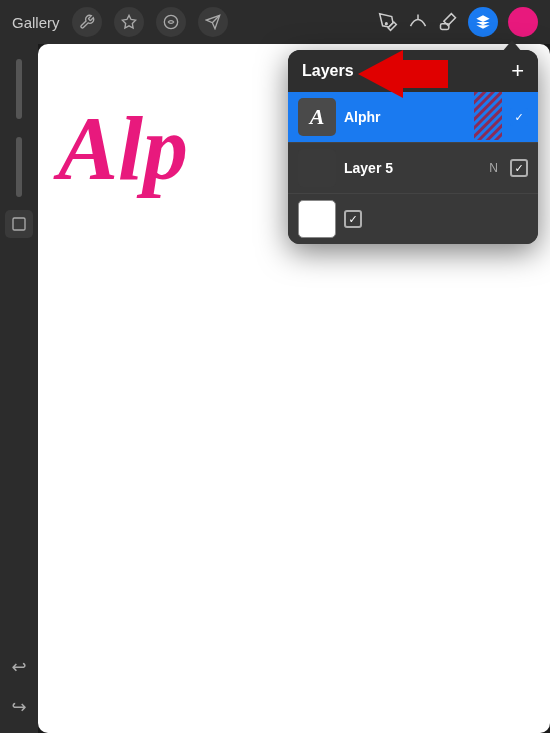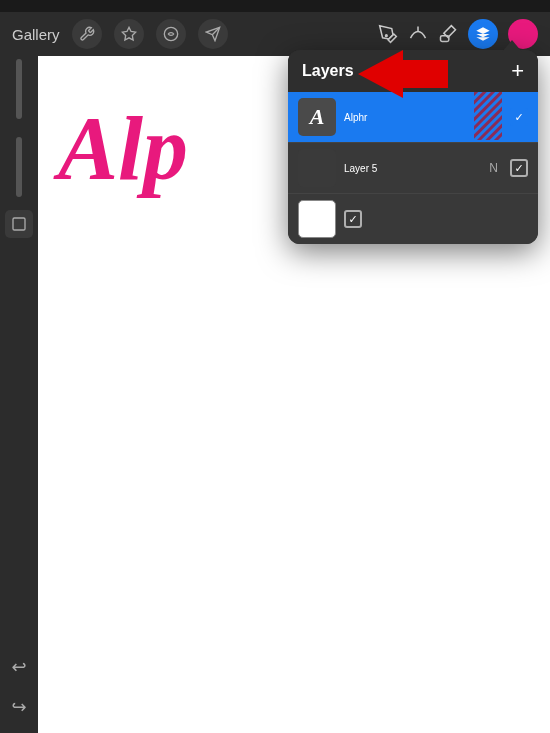--- a/index.html
+++ b/index.html
@@ -8,21 +8,21 @@
       height: 733px;
       overflow: hidden;
       background: #1a1a1a;
       font-family: -apple-system, BlinkMacSystemFont, 'Helvetica Neue', Arial, sans-serif;
       position: relative;
     }
 
     
     .top-toolbar {
       position: absolute;
-      top: 12px; left: 0; right: 0;
+      top: 0; left: 0; right: 0;
       height: 44px;
       background: #2c2c2c;
       display: flex;
       align-items: center;
       justify-content: space-between;
       padding: 0 12px;
       z-index: 10;
     }
     .toolbar-left {
       display: flex;
@@ -59,20 +59,21 @@
 
     
     .canvas-area {
       position: absolute;
       top: 44px;
       left: 38px;
       right: 0;
       bottom: 0;
       background: white;
       overflow: hidden;
+      border-radius: 10px;
     }
 
     
     .canvas-text {
       position: absolute;
       top: 60px;
       left: 20px;
       font-size: 90px;
       font-weight: 900;
       color: #e8197d;
@@ -195,22 +196,22 @@
     .layer-thumb-letter {
       color: white;
       font-size: 22px;
       font-weight: 700;
       font-style: italic;
       font-family: Georgia, serif;
     }
     .layer-name {
       flex: 1;
       color: white;
-      font-size: 10px;
-      font-weight: 400;
+      font-size: 14px;
+      font-weight: 700;
     }
     .layer-n-badge {
       color: #aaa;
       font-size: 12px;
       margin-right: 4px;
     }
     .layer-checkbox {
       width: 18px;
       height: 18px;
       border-radius: 3px;

